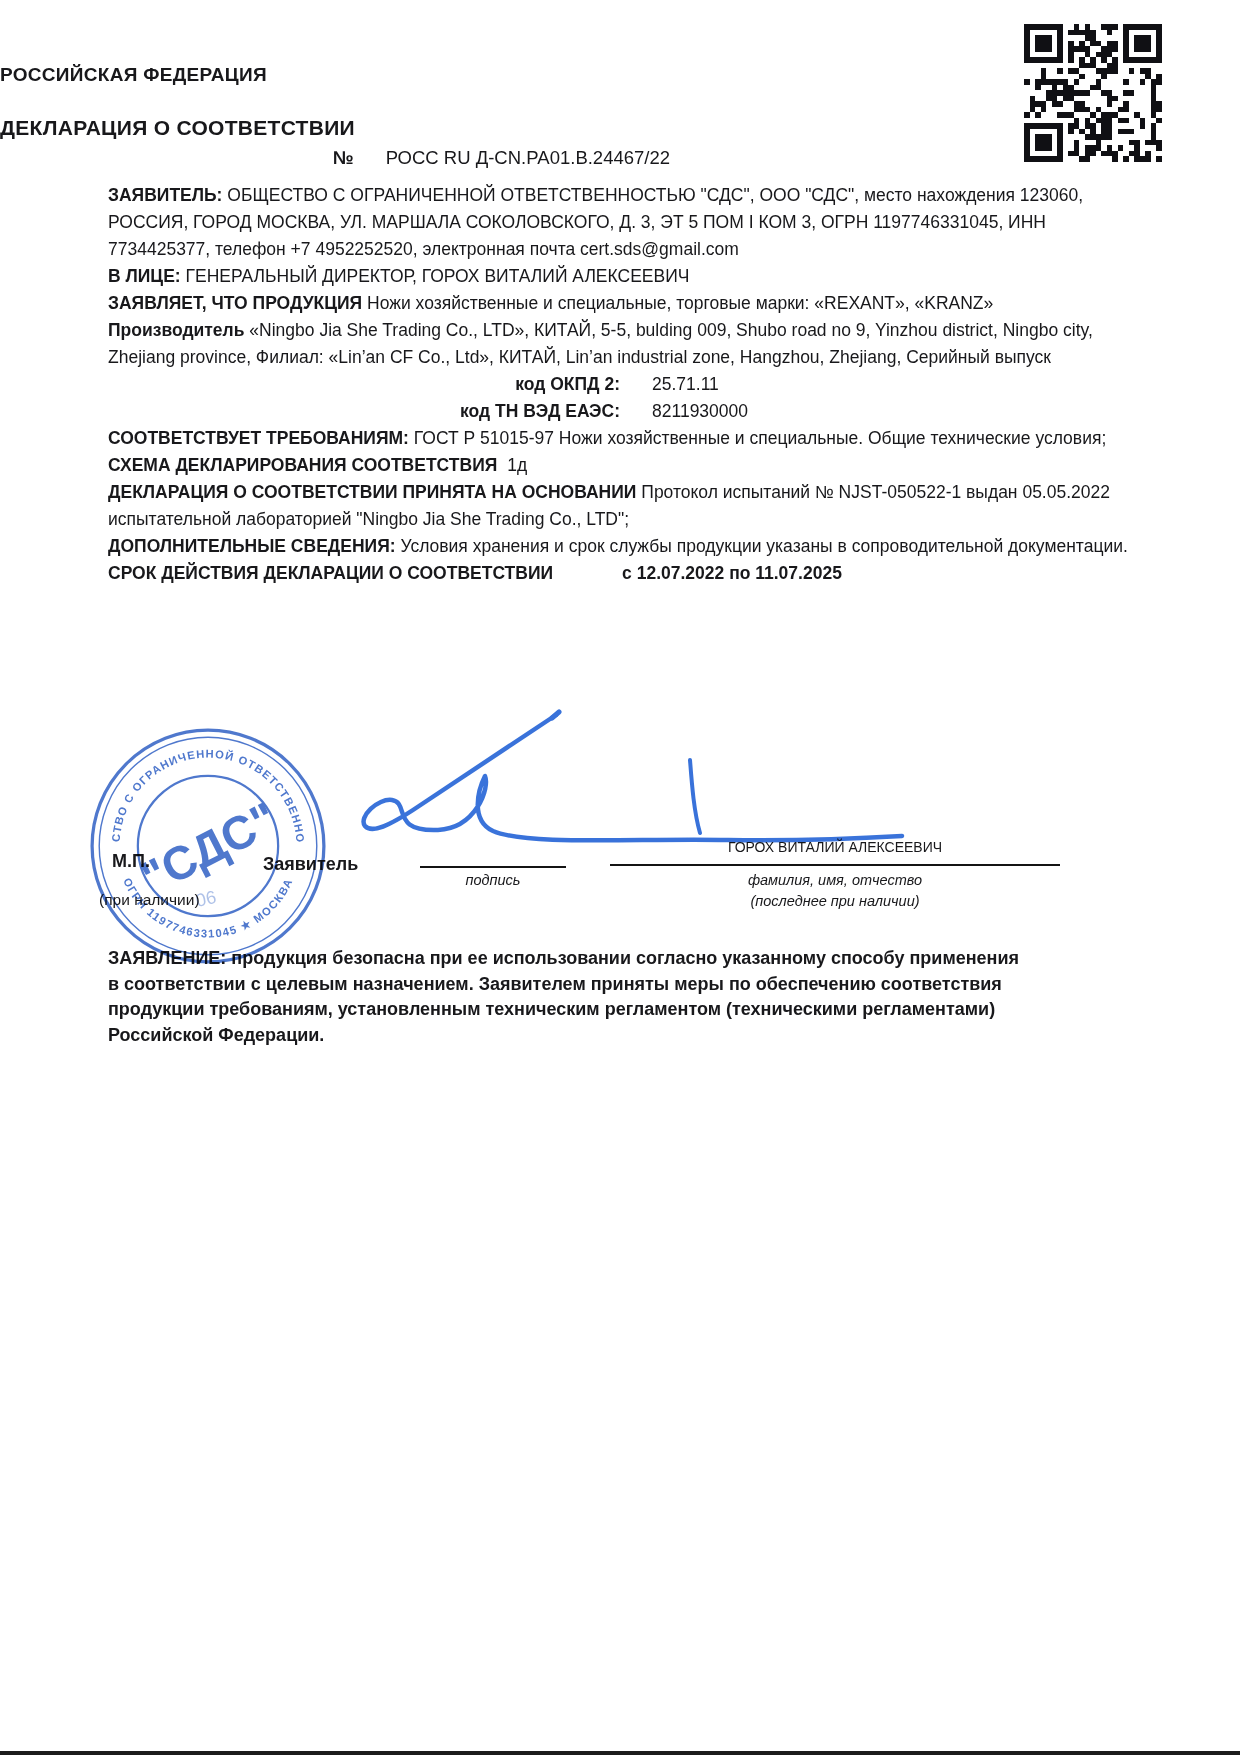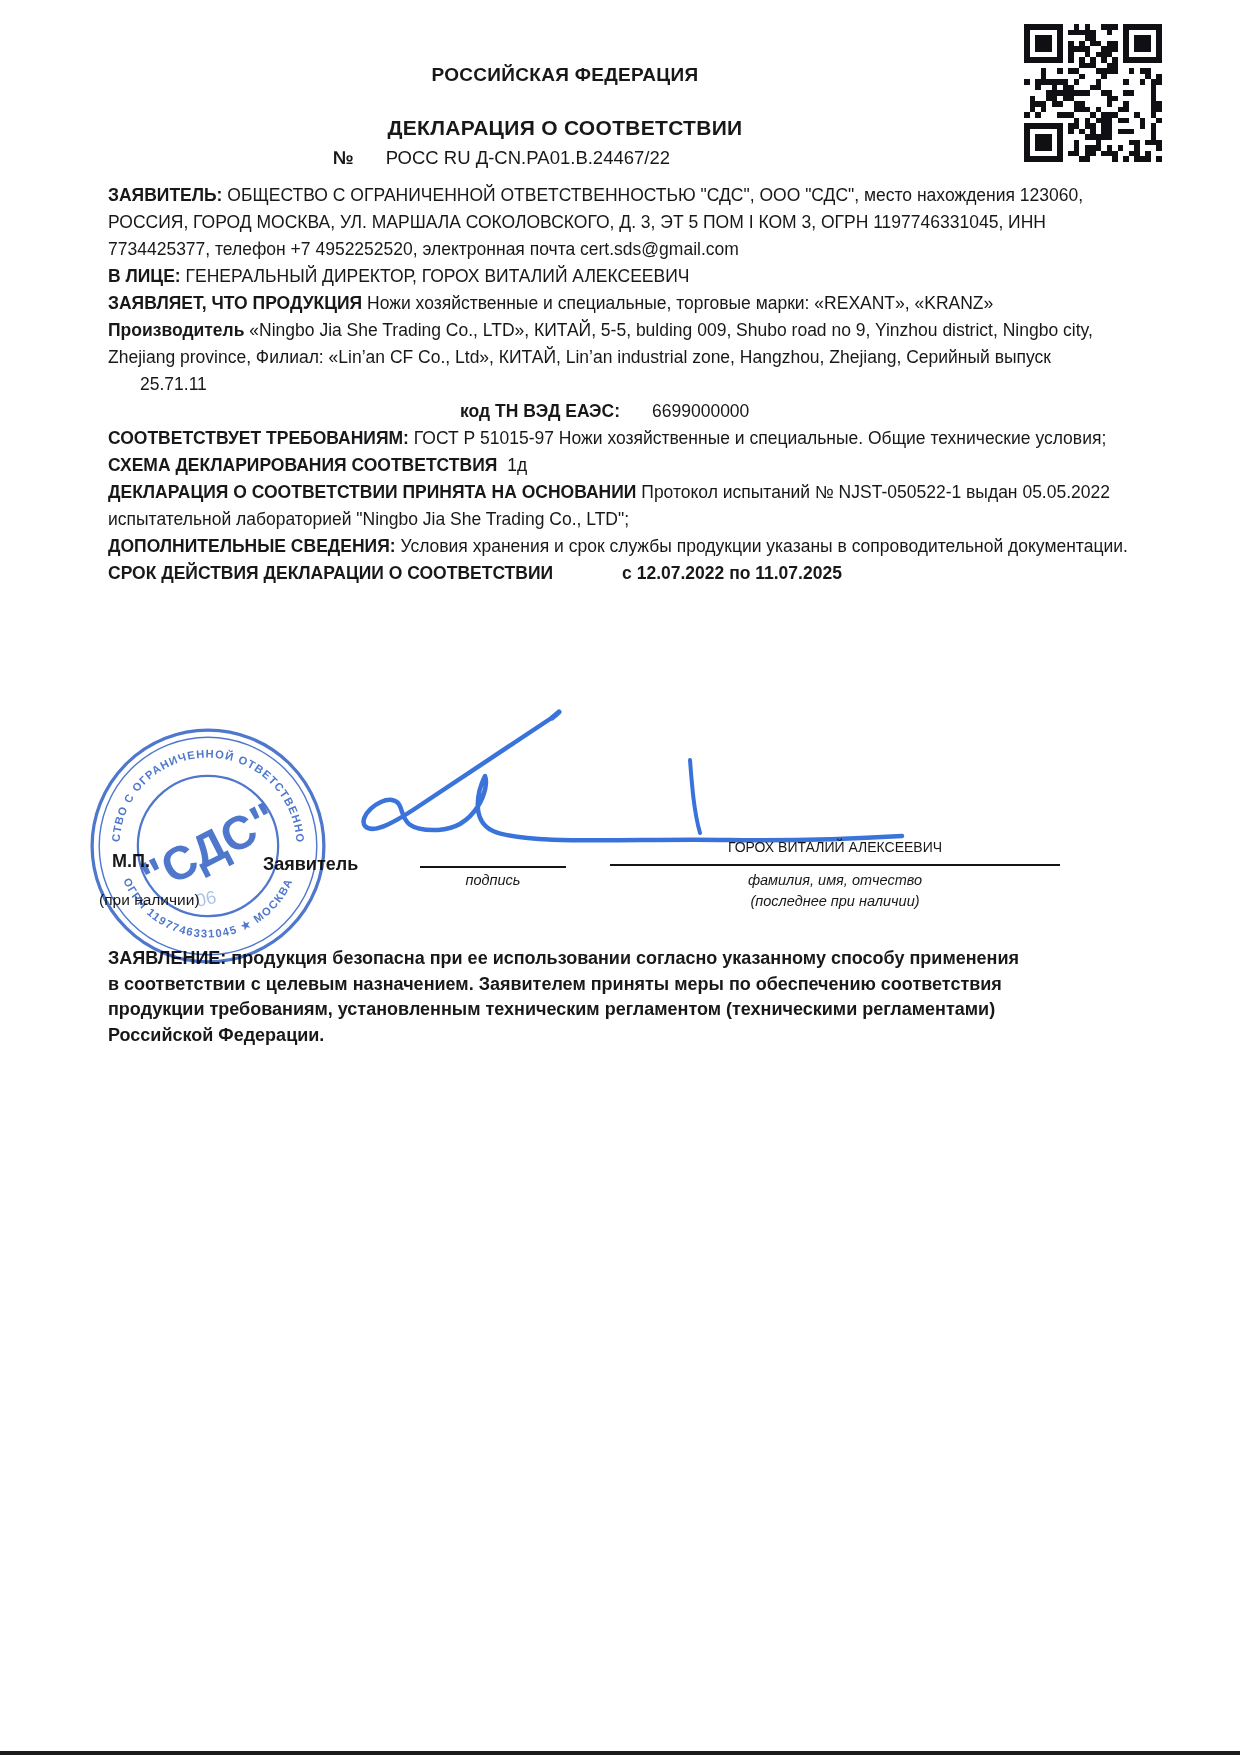--- a/index.html
+++ b/index.html
@@ -2,21 +2,21 @@
 <html><head>
 <meta charset="utf-8">
 <style>
   html,body{margin:0;padding:0;}
   body{
     width:1240px;height:1755px;position:relative;background:#ffffff;
     font-family:"Liberation Sans", sans-serif;color:#18181b;overflow:hidden;
   }
   .page{position:absolute;inset:0;}
   
-  .titles{position:absolute;left:0;top:64px;width:1130px;text-align:center;}
+  .titles{position:absolute;left:0;top:64px;width:1130px;text-align:left;}
   .title-country{font-size:19px;font-weight:bold;letter-spacing:.3px;}
   .title-doc{font-size:21px;font-weight:bold;margin-top:30px;letter-spacing:.3px;}
   .number-line{position:absolute;left:333px;top:147px;font-size:18.5px;}
   .number-line .no{font-weight:bold;margin-right:32px;}
   .qr{position:absolute;left:1022px;top:24px;width:142px;height:138px;}
   
   .doc-body{position:absolute;left:108px;top:182px;width:1030px;font-size:17.5px;line-height:27px;}
   .doc-body p{margin:0;}
   .mt{margin-top:13px;}
   b.lbl{font-weight:bold;}
@@ -355,25 +355,26 @@
   <div class="number-line">
     <span class="no">№</span><span>РОСС RU Д-CN.РА01.В.24467/22</span>
   </div>
 
   <div class="doc-body">
     <p><b class="lbl">ЗАЯВИТЕЛЬ:</b> <span>ОБЩЕСТВО С ОГРАНИЧЕННОЙ ОТВЕТСТВЕННОСТЬЮ "СДС", ООО "СДС", место нахождения 123060, РОССИЯ, ГОРОД МОСКВА, УЛ. МАРШАЛА СОКОЛОВСКОГО, Д. 3, ЭТ 5 ПОМ I КОМ 3, ОГРН 1197746331045, ИНН 7734425377, телефон +7 4952252520, электронная почта cert.sds@gmail.com</span></p>
     <p><b class="lbl">В ЛИЦЕ:</b> <span>ГЕНЕРАЛЬНЫЙ ДИРЕКТОР, ГОРОХ ВИТАЛИЙ АЛЕКСЕЕВИЧ</span></p>
     <p class="mt"><b class="lbl">ЗАЯВЛЯЕТ, ЧТО ПРОДУКЦИЯ</b> <span>Ножи хозяйственные и специальные, торговые марки: «REXANT», «KRANZ»</span></p>
     <p><b class="lbl">Производитель</b> <span>«Ningbo Jia She Trading Co., LTD», КИТАЙ, 5-5, bulding 009, Shubo road no 9, Yinzhou district, Ningbo city, Zhejiang province, Филиал: «Lin’an CF Co., Ltd», КИТАЙ, Lin’an industrial zone, Hangzhou, Zhejiang, Серийный выпуск</span></p>
     <div class="code-row">
+      <span class="code-label">код ОКПД 2:</span>
       <span class="code-value">25.71.11</span>
     </div>
     <div class="code-row">
       <span class="code-label">код ТН ВЭД ЕАЭС:</span>
-      <span class="code-value">6699000000</span>
+      <span class="code-value">8211930000</span>
     </div>
     <p><b class="lbl">СООТВЕТСТВУЕТ ТРЕБОВАНИЯМ:</b> <span>ГОСТ Р 51015-97 Ножи хозяйственные и специальные. Общие технические условия;</span></p>
     <p><b class="lbl">СХЕМА ДЕКЛАРИРОВАНИЯ СООТВЕТСТВИЯ</b><span class="scheme-val">1д</span></p>
     <p><b class="lbl">ДЕКЛАРАЦИЯ О СООТВЕТСТВИИ ПРИНЯТА НА ОСНОВАНИИ</b> <span>Протокол испытаний № NJST-050522-1 выдан 05.05.2022 испытательной лабораторией "Ningbo Jia She Trading Co., LTD";</span></p>
     <p><b class="lbl">ДОПОЛНИТЕЛЬНЫЕ СВЕДЕНИЯ:</b> <span>Условия хранения и срок службы продукции указаны в сопроводительной документации.</span></p>
     <p class="validity"><b class="lbl">СРОК ДЕЙСТВИЯ ДЕКЛАРАЦИИ О СООТВЕТСТВИИ</b><span class="val">с 12.07.2022 по 11.07.2025</span></p>
   </div>
 
   <div class="sig-abs mp">М.П.</div>
   <div class="sig-abs mp-note">(при наличии)</div>

